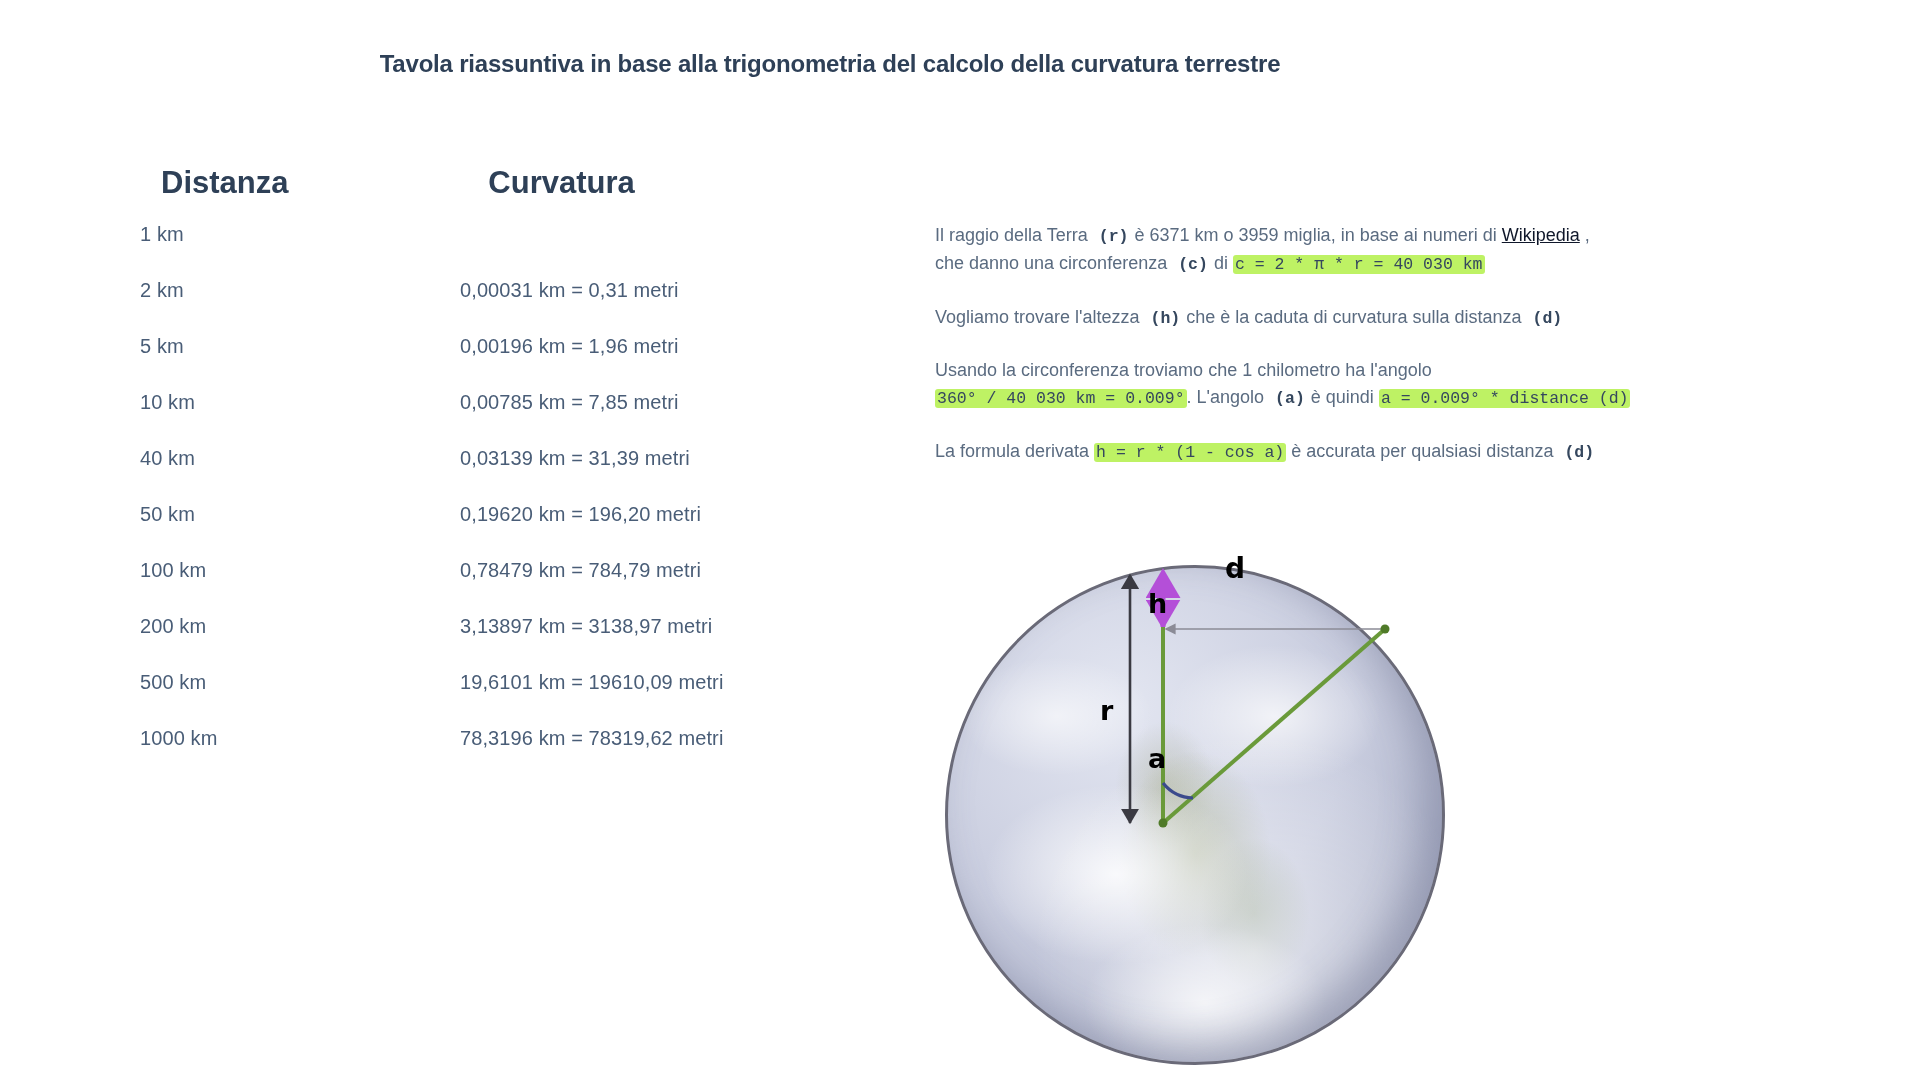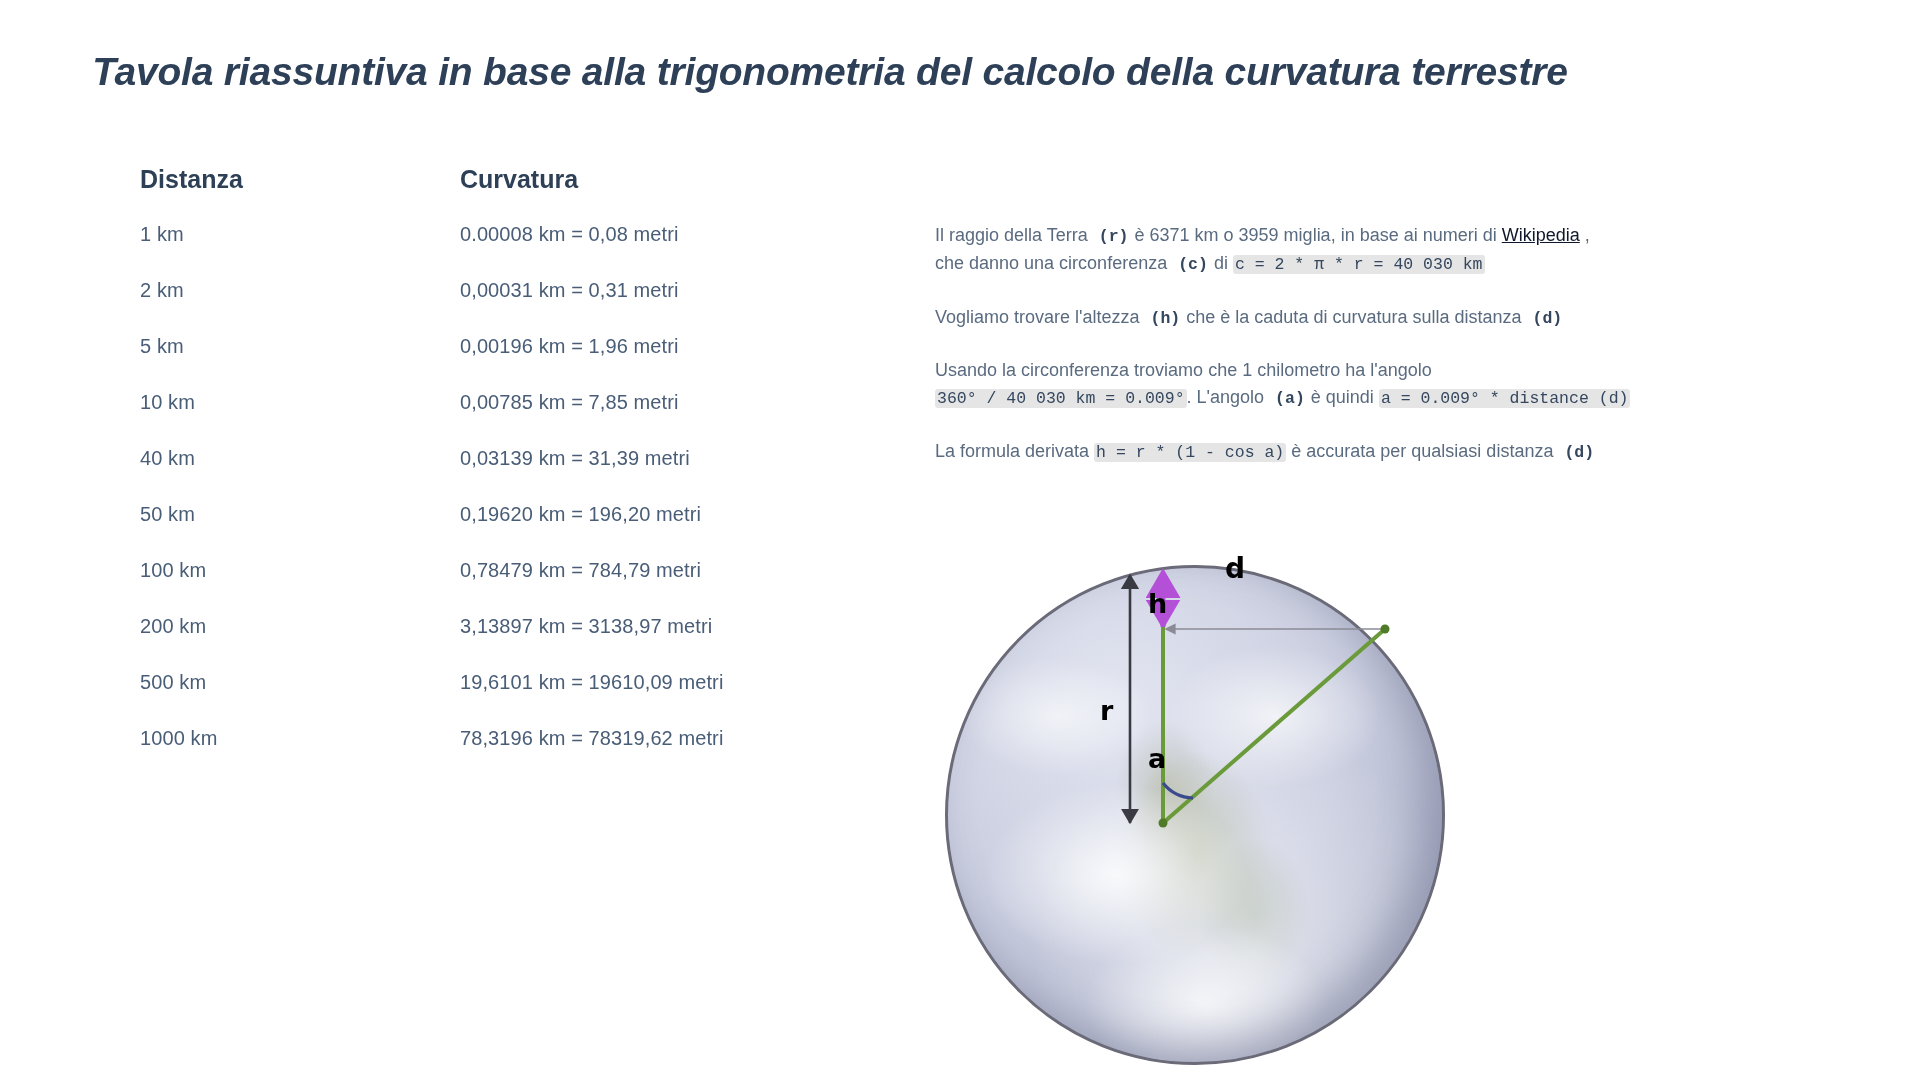--- a/index.html
+++ b/index.html
@@ -21,46 +21,46 @@
     background: #ffffff;
   }
 
   
   .page-title {
     position: absolute;
     left: 0;
     top: 50px;
     width: 1660px;
     text-align: center;
-    font-size: 39px;
+    font-size: 24px;
     font-weight: bold;
     letter-spacing: -0.2px;
     color: #2e4057;
-    font-style: italic;
   }
 
   
   .table-block {
     position: absolute;
     left: 140px;
     top: 165px;
     width: 760px;
   }
   .t-row {
     display: flex;
     align-items: baseline;
     height: 56px;
   }
   .t-col-dist { width: 320px; }
   .t-col-curv { width: 430px; }
   .t-head .t-col-dist,
   .t-head .t-col-curv {
-    font-size: 25px;
+    font-size: 31px;
     font-weight: bold;
     color: #2e4057;
+    margin-left: 21px;
   }
   .t-head { height: 58px; }
   .t-body .t-col-dist,
   .t-body .t-col-curv {
     font-size: 20px;
     font-weight: 400;
     color: #495d77;
     letter-spacing: 0.1px;
   }
 
@@ -73,21 +73,21 @@
     font-size: 18px;
     line-height: 1.5;
     color: #5a6b80;
   }
   .explain p {
     margin: 0 0 26px 0;
   }
   .explain p:last-child { margin-bottom: 16px; }
   code {
     font-family: "Liberation Mono", "DejaVu Sans Mono", monospace;
-    background: #e5e5e5;
+    background: #bef264;
     color: #35475e;
     font-size: 16.5px;
     padding: 0 2px;
     border-radius: 3px;
     white-space: pre;
   }
   code.bare {
     background: transparent;
     font-weight: bold;
     padding: 3px 1px;
@@ -153,21 +153,20 @@
   <div class="page-title">Tavola riassuntiva in base alla trigonometria del calcolo della curvatura terrestre</div>
 
   <div class="table-block">
     <div class="t-row t-head">
       <div class="t-col-dist">Distanza</div>
       <div class="t-col-curv">Curvatura</div>
     </div>
     <div class="t-body">
       <div class="t-row">
         <div class="t-col-dist">1 km</div>
-        <div class="t-col-curv">0.00008 km = 0,08 metri</div>
       </div>
       <div class="t-row">
         <div class="t-col-dist">2 km</div>
         <div class="t-col-curv">0,00031 km = 0,31 metri</div>
       </div>
       <div class="t-row">
         <div class="t-col-dist">5 km</div>
         <div class="t-col-curv">0,00196 km = 1,96 metri</div>
       </div>
       <div class="t-row">

